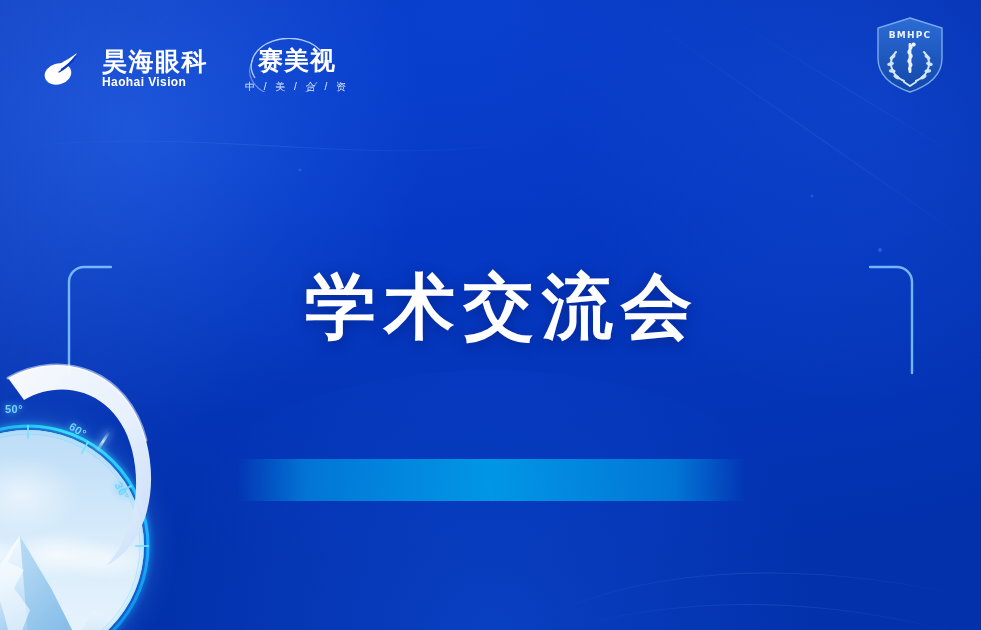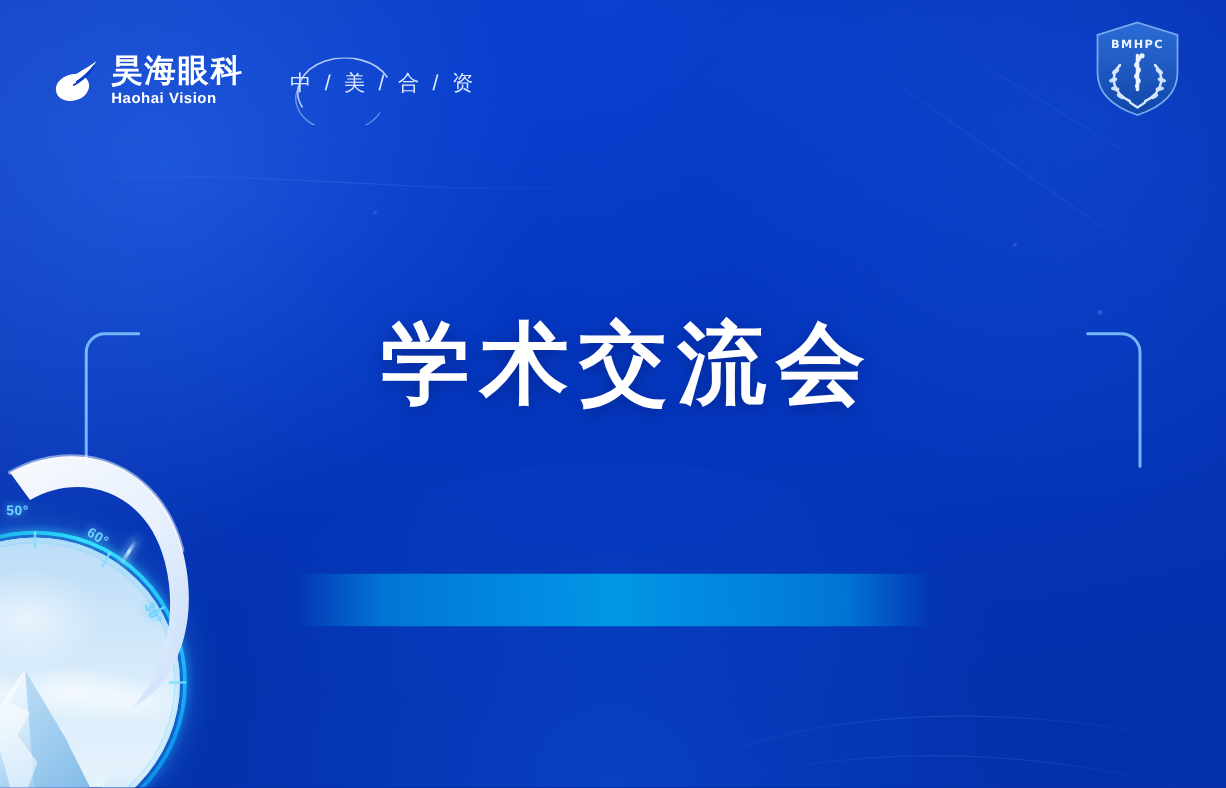--- a/index.html
+++ b/index.html
@@ -67,21 +67,21 @@
   .logo-group {
     position: absolute;
     left: 42px; top: 44px;
     display: flex;
     align-items: center;
     gap: 14px;
   }
   .logo-haohai {
     display: flex;
     align-items: center;
-    gap: 9px;
+    gap: 22px;
   }
   .logo-mark {
     width: 38px; height: 40px;
     position: relative;
     flex: 0 0 auto;
   }
   .logo-text-cn {
     font-size: 25px;
     font-weight: 700;
     color: #ffffff;
@@ -120,21 +120,21 @@
     letter-spacing: 2.6px;
     font-family: "DejaVu Sans", sans-serif;
   }
   .sime-cn {
     font-size: 25px;
     font-weight: 700;
     color: #ffffff;
     letter-spacing: 1px;
   }
   .sime-sub {
-    font-size: 17px;
+    font-size: 10px;
     color: #dce9ff;
     letter-spacing: 3px;
     margin-top: 3px;
     white-space: nowrap;
   }
   .sime-arc {
     position: absolute;
     left: 10px; top: -6px;
     width: 84px; height: 54px;
     pointer-events: none;
@@ -170,21 +170,21 @@
     line-height: 1.02;
     text-shadow: 0 3px 14px rgba(0,18,90,0.45);
     white-space: nowrap;
   }
   .title-line2 {
     font-size: 71px;
     font-weight: 700;
     color: #ffffff;
     letter-spacing: 8px;
     line-height: 1.12;
-    margin-top: 4px;
+    margin-top: 19px;
     text-shadow: 0 3px 14px rgba(0,18,90,0.45);
     white-space: nowrap;
     padding-left: 24px;
   }
 
   
   .time-band {
     position: absolute;
     left: 236px;
     top: 459px;
@@ -335,20 +335,21 @@
       </div>
 
       <div class="logo-divider"></div>
 
       <div class="logo-sime">
         <svg class="sime-arc" viewBox="0 0 84 54">
           <path d="M8,40 A30,22 0 0 1 76,16" stroke="#cfe2ff" stroke-width="1.3" fill="none" opacity=".85"></path>
           <path d="M6,22 A30,22 0 0 0 70,44" stroke="#cfe2ff" stroke-width="1.1" fill="none" opacity=".5"></path>
         </svg>
         <div class="sime-row">
+          <span class="sime-cn">赛美视</span>
         </div>
         <div class="sime-sub">中 / 美 / 合 / 资</div>
       </div>
 
     </div>
 
     <div class="badge">
       <svg viewBox="0 0 72 78" width="72" height="78">
         <defs>
           <linearGradient id="shieldG" x1="0" y1="0" x2="0" y2="1">

